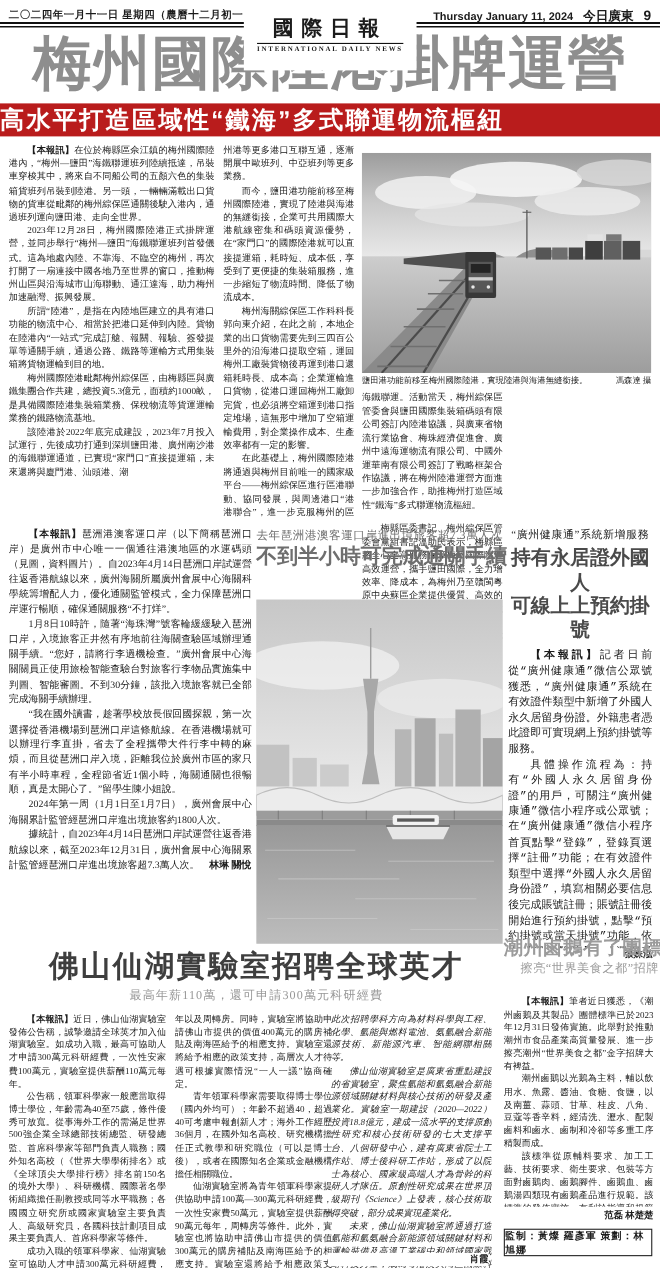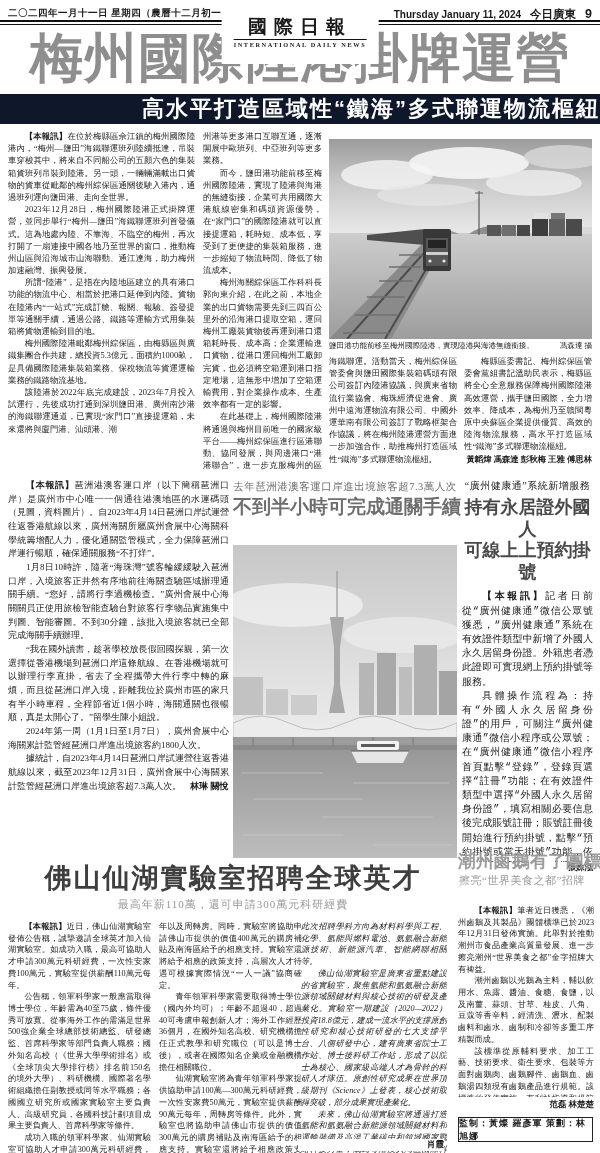--- a/index.html
+++ b/index.html
@@ -13,52 +13,52 @@
   .masthead{position:absolute;left:50%;transform:translateX(-50%);top:1px;background:#fff;
             padding:16px 12px;text-align:center;z-index:2;}
   .m-title{font-weight:bold;font-size:19px;letter-spacing:7px;white-space:nowrap;line-height:1.1;}
   .m-sub{font-weight:bold;font-size:6.3px;letter-spacing:1.6px;border-top:1.5px solid #111;
          margin-top:1px;padding-top:1px;white-space:nowrap;}
   .hdr-right{position:absolute;right:8px;top:7px;display:flex;gap:9px;align-items:baseline;font-weight:bold;}
   .hdr-en{font-size:10px;} .hdr-ed{font-size:11.5px;} .hdr-pg{font-size:12.5px;}
   
   .lead-hl{position:absolute;top:26px;left:0;right:0;text-align:center;font-weight:900;
            font-size:53px;line-height:64px;color:#8e8e8e;letter-spacing:1px;}
-  .lead-bar{position:absolute;top:94px;left:0;right:0;height:30px;background:#0f172a;color:#fff;
-            text-align:right;font-weight:bold;font-size:22px;line-height:30px;letter-spacing:2px;}
+  .lead-bar{position:absolute;top:94px;left:0;right:0;height:30px;background:#b91c1c;color:#fff;
+            text-align:left;font-weight:bold;font-size:22px;line-height:30px;letter-spacing:2px;}
   
   .bt{font-size:8.4px;line-height:1.45;text-align:justify;}
   .bt p{margin:0;text-indent:2em;}
   .bt p.noind{text-indent:0;}
   .tag{font-weight:bold;}
   .byline{font-weight:bold;text-align:right;}
   .col{overflow:hidden;position:absolute;}
   .lead-col1{left:8px;top:131px;width:187px;height:341px;}
   .lead-col2{left:203px;top:131px;width:119px;height:341px;}
   .lead-right{position:absolute;left:329px;top:139px;width:263px;height:333px;}
   .photo{display:block;background:#ddd;}
   .cap-row{display:flex;justify-content:space-between;font-size:7.6px;margin-top:2px;}
-  .lead-sub{display:flex;gap:7px;margin-top:5px;}
+  .lead-sub{display:flex;gap:7px;margin-top:5px;flex-direction:column;}
   .subcol{width:128px;height:112px;overflow:hidden;}
   
   .paz-col{left:8px;top:479px;width:221px;height:379px;font-size:9px;line-height:1.52;}
   .paz-kicker{position:absolute;left:233px;top:480px;width:224px;text-align:center;
               font-size:10.5px;color:#6e6e6e;letter-spacing:.5px;}
   .paz-hl{position:absolute;left:233px;top:496px;width:224px;text-align:center;font-weight:bold;
           font-size:19px;color:#6e6e6e;line-height:1.2;white-space:nowrap;}
   .photo2-wrap{position:absolute;left:233px;top:545px;width:224px;height:313px;}
   
   .health{position:absolute;left:462px;top:479px;width:131px;height:372px;}
   .h-kicker{text-align:center;font-size:10px;letter-spacing:.5px;color:#222;}
   .h-hl{text-align:center;font-weight:bold;font-size:18px;line-height:1.2;color:#4a4a4a;margin:4px 0 7px;}
   .h-body{font-size:10px;line-height:1.42;height:272px;overflow:hidden;font-family:Liberation Mono, monospace;}
   
   .cz-hl{position:absolute;left:458px;top:849px;width:140px;font-weight:bold;font-size:17.5px;
          color:#9b9b9b;letter-spacing:.5px;white-space:nowrap;}
-  .cz-sub{position:absolute;left:459px;top:873px;width:140px;font-size:11px;color:#9b9b9b;letter-spacing:.5px;white-space:nowrap;}
+  .cz-sub{position:absolute;left:459px;top:873px;width:140px;font-size:11px;color:#9b9b9b;letter-spacing:.5px;white-space:nowrap;text-align:right;}
   .bc4{left:458px;top:905px;width:136px;height:192px;font-size:8.2px;line-height:1.43;}
   .cz-byline{position:absolute;left:458px;top:1099px;width:136px;font-size:8.5px;}
   .footer-box{position:absolute;left:458px;top:1117px;width:133px;height:23px;border:1.5px solid #222;
               display:flex;align-items:center;justify-content:center;font-weight:bold;font-size:9px;letter-spacing:1px;}
   
   .fs-hl{position:absolute;left:10px;top:860px;width:446px;text-align:center;font-weight:bold;
          font-size:27px;color:#3e3e3e;letter-spacing:2px;}
   .fs-sub{position:absolute;left:10px;top:897px;width:446px;text-align:center;font-size:11px;color:#979797;letter-spacing:1px;}
   .bc{top:921px;height:232px;font-size:8.2px;line-height:1.43;}
   .bc1{left:8px;width:143px;} .bc2{left:159px;width:143px;} .bc3{left:301px;width:146px;font-style:italic;}

